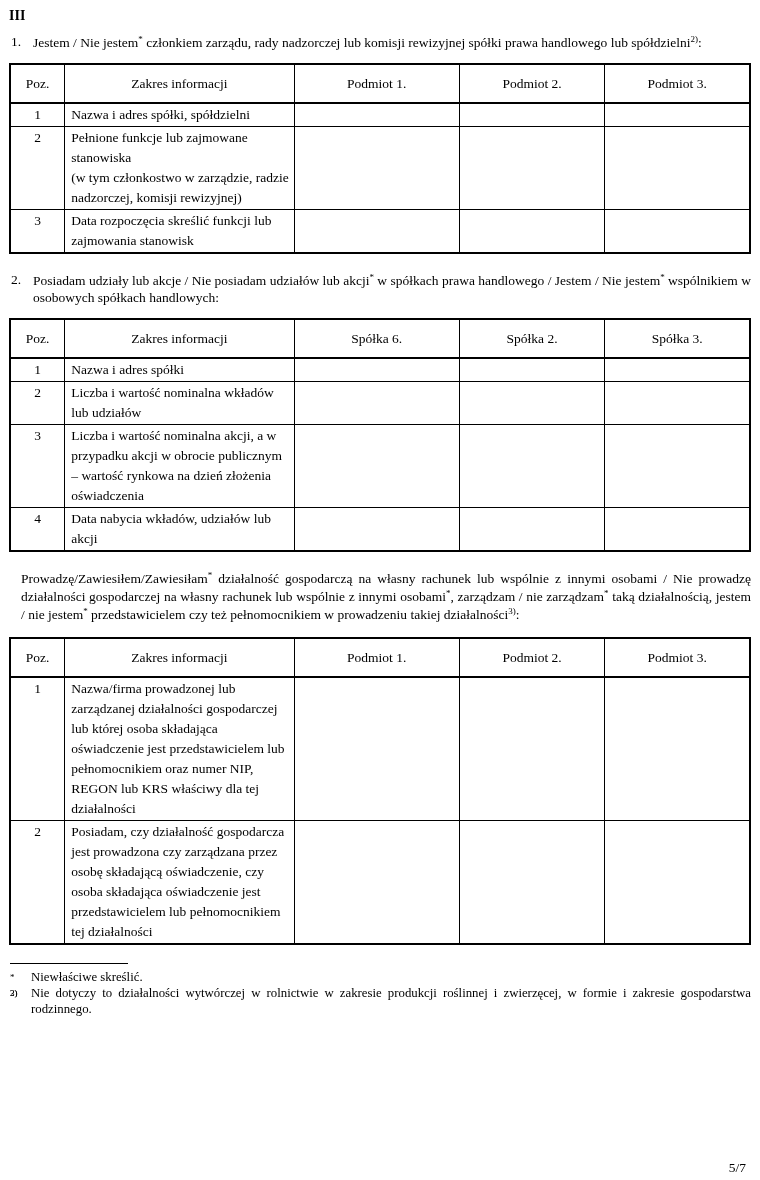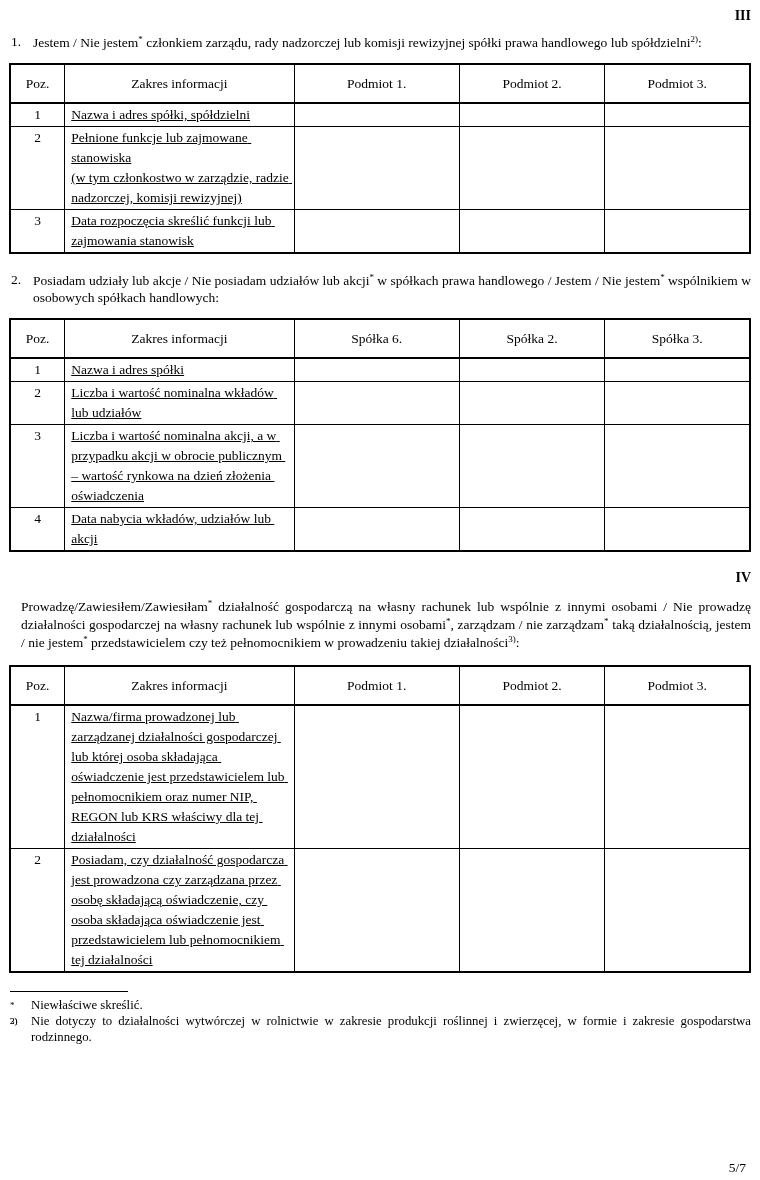--- a/index.html
+++ b/index.html
@@ -10,21 +10,21 @@
     font-family: "Liberation Serif", serif;
     font-size: 13.5px;
   }
   .page {
     position: relative;
     width: 760px; height: 1180px;
     padding: 6px 9px 4px 9px;
     overflow: hidden;
   }
   .sec-heading {
-    text-align: right;
+    text-align: left;
     font-weight: bold;
     font-size: 14px;
     line-height: 16px;
     margin: 2px 0 10px 0;
   }
   .numpara {
     position: relative;
     padding-left: 24px;
     margin: 0 0 12px 0;
   }
@@ -44,21 +44,21 @@
   table.form-table th {
     font-weight: normal;
     font-size: 13.5px;
     text-align: center;
     padding: 10px 2px;
     line-height: 17px;
     border-bottom-width: 2px;
   }
   table.form-table td { vertical-align: top; line-height: 20px; }
   td.poz { text-align: center; padding: 1px 2px; }
-  td.lbl { padding: 1px 2px 1px 6px; white-space: pre-wrap; text-decoration: underline; }
+  td.lbl { padding: 1px 2px 1px 6px; white-space: pre-wrap; }
   td.val { padding: 1px 2px; }
   .c-poz { width: 7.4%; } .c-lbl { width: 31%; }
   .c-v1 { width: 22.3%; } .c-v2 { width: 19.7%; } .c-v3 { width: 19.6%; }
 
   .t2 { margin-bottom: 20px; }
   .t3 { margin-bottom: 22px; }
   .h4 { margin-top: 4px; margin-bottom: 12px; }
 
   .footnote-rule {
     width: 118px; border-top: 1px solid #000;
@@ -176,21 +176,20 @@
     <tr>
       <td class="poz">4</td>
       <td class="lbl">Data nabycia wkładów, udziałów lub akcji</td>
       <td class="val"></td>
       <td class="val"></td>
       <td class="val"></td>
     </tr>
   </tbody>
     </table>
 
-  <div class="sec-heading h4">IV</div>
 
   <div class="intro"><span>Prowadzę/Zawiesiłem/Zawiesiłam</span><sup>*</sup><span> działalność gospodarczą na własny rachunek lub wspólnie z innymi osobami / Nie prowadzę działalności gospodarczej na własny rachunek lub wspólnie z innymi osobami</span><sup>*</sup><span>, zarządzam / nie zarządzam</span><sup>*</sup><span> taką działalnością,  jestem / nie jestem</span><sup>*</sup><span> przedstawicielem czy też pełnomocnikiem w prowadzeniu takiej działalności</span><sup>3)</sup><span>:</span></div>
 
   <table class="form-table t3">
     <colgroup>
         <col class="c-poz">
         <col class="c-lbl">
         <col class="c-v1">
         <col class="c-v2">
         <col class="c-v3">

